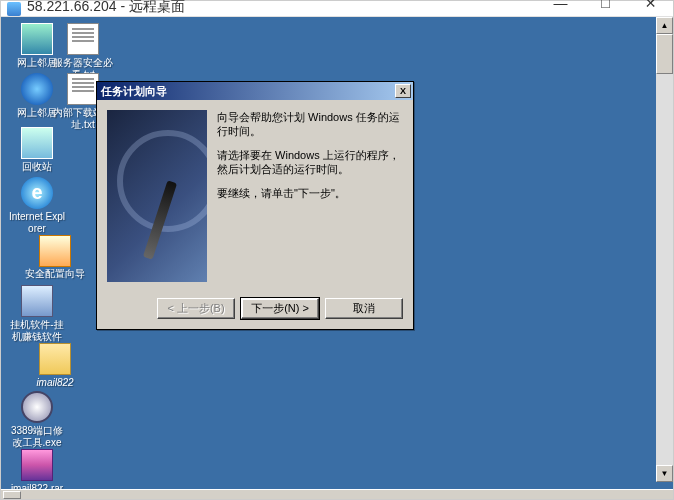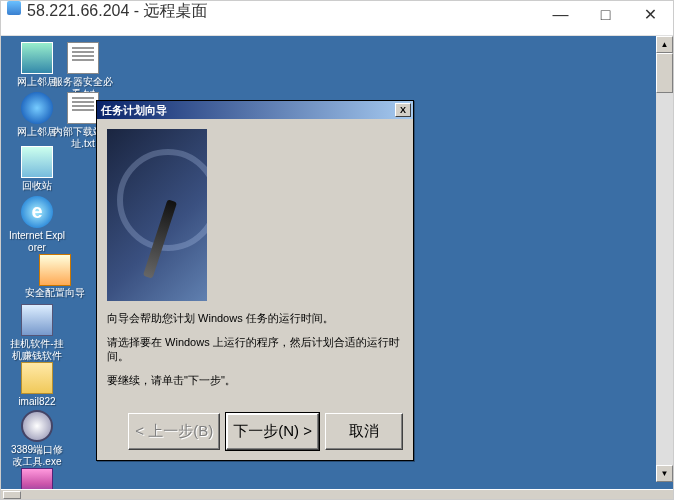--- a/index.html
+++ b/index.html
@@ -1,37 +1,37 @@
 <!DOCTYPE html>
 <html><head>
 <meta charset="utf-8">
 <style>
 * { margin: 0; padding: 0; box-sizing: border-box; }
 body { width: 674px; height: 500px; font-family: "Microsoft YaHei", Tahoma, sans-serif; font-size: 11px; overflow: hidden; background: #fff; }
 .window { width: 674px; height: 500px; border: 1px solid #ccc; display: flex; flex-direction: column; }
-.titlebar { height: 35px; background: #fff; display: flex; align-items: flex-start; padding-left: 6px; font-size: 16px; color: #333; border-bottom: 1px solid #e0e0e0; }
+.titlebar { height: 16px; background: #fff; display: flex; align-items: flex-end; padding-left: 6px; font-size: 14px; color: #333; border-bottom: 1px solid #e0e0e0; }
 .titlebar .ticon { width: 14px; height: 14px; background: linear-gradient(to bottom,#6ac0ff,#3a80d0); border-radius: 2px; margin-right: 6px; }
 .titlebar .tspace { flex: 1; }
 .tbtn { width: 45px; height: 27px; display: flex; align-items: center; justify-content: center; font-family: Arial; }
 .desktop { flex: 1; background: #3a6ea5; position: relative; overflow: hidden; }
 .dicon { position: absolute; width: 60px; text-align: center; color: #fff; font-size: 10px; cursor: default; }
 .dicon .ic { width: 32px; height: 32px; margin: 0 auto 2px; }
 .dicon .lbl { line-height: 12px; text-shadow: 1px 1px 1px rgba(0,0,0,.4); word-break: break-all; }
 .dlg { position: absolute; left: 95px; top: 64px; width: 318px; background: #d4d0c8; border: 1px solid #000; box-shadow: 1px 1px 0 rgba(0,0,0,.3); }
 .dlg-title { height: 18px; background: linear-gradient(to right,#0a246a,#a6caf0); color: #fff; display: flex; align-items: center; padding: 0 2px 0 4px; font-size: 11px; font-weight: bold; }
 .dlg-title .sp { flex: 1; }
 .dlg-x { width: 16px; height: 14px; background: #d4d0c8; border: 1px solid #fff; border-right-color: #404040; border-bottom-color: #404040; text-align: center; font-weight: bold; font-size: 9px; line-height: 12px; color: #000; font-family: Arial; }
-.dlg-body { padding: 10px; display: flex; gap: 10px; flex-direction: column; }
+.dlg-body { padding: 10px; display: flex; gap: 10px; }
 .dlg-img { width: 100px; height: 172px; background: linear-gradient(135deg,#1a2540 0%,#3a5080 60%,#6080b0 100%); position: relative; overflow: hidden; }
 .dlg-img::before { content: ""; position: absolute; left: 10px; top: 20px; width: 90px; height: 90px; border: 6px solid rgba(200,220,255,.25); border-radius: 50%; }
 .dlg-img::after { content: ""; position: absolute; left: 48px; top: 70px; width: 10px; height: 80px; background: linear-gradient(to bottom,#111,#666); transform: rotate(18deg); border-radius: 3px; }
 .dlg-text { flex: 1; font-size: 11px; color: #000; line-height: 14px; }
 .dlg-text p { margin-bottom: 10px; }
 .dlg-btns { padding: 6px 10px 10px; display: flex; justify-content: flex-end; gap: 6px; }
-.wbtn { min-width: 78px; height: 37px; background: #d4d0c8; border: 1px solid #404040; border-top-color: #fff; border-left-color: #fff; font-size: 15px; padding: 0 6px; cursor: default; box-shadow: inset -1px -1px 0 #808080, inset 1px 1px 0 #d4d0c8; }
+.wbtn { min-width: 78px; height: 21px; background: #d4d0c8; border: 1px solid #404040; border-top-color: #fff; border-left-color: #fff; font-size: 11px; padding: 0 6px; cursor: default; box-shadow: inset -1px -1px 0 #808080, inset 1px 1px 0 #d4d0c8; }
 .wbtn.disabled { color: #808080; text-shadow: 1px 1px 0 #fff; }
 .wbtn.default { box-shadow: 0 0 0 1px #000, inset -1px -1px 0 #808080, inset 1px 1px 0 #fff; }
 .scrollbar { position: absolute; right: 0; top: 0; bottom: 17px; width: 17px; background: #dedede; }
 .scrollbtn { width: 17px; height: 17px; background: #d4d0c8; border: 1px solid #808080; border-top-color:#fff; border-left-color:#fff; display:flex; align-items:center; justify-content:center; font-size:8px; }
 .scrollbar .thumb { position:absolute; top:17px; left:0; width:17px; height:40px; background:#d4d0c8; border:1px solid #808080; border-top-color:#fff; border-left-color:#fff; }
 .scrollbar .down { position:absolute; bottom:0; }
 .taskbar { position:absolute; left:0; bottom:0; right:0; height:10px; background:#d4d0c8; border-top:1px solid #fff; display:flex; align-items:center; }
 .startbtn { width:18px; height:8px; margin-left:2px; background:#d4d0c8; border:1px solid #808080; border-top-color:#fff; border-left-color:#fff; }
 
 .ic-computer { background: linear-gradient(#9ec,#38a); border: 1px solid #fff; }
@@ -87,21 +87,21 @@
           <div class="lbl">Internet Explorer</div>
         </div>
         <div class="dicon" style="left: 24px; top: 218px; font-family: Liberation Mono, monospace;">
           <div class="ic ic-sec"></div>
           <div class="lbl">安全配置向导</div>
         </div>
         <div class="dicon" style="left: 6px; top: 268px;">
           <div class="ic ic-app"></div>
           <div class="lbl">挂机软件-挂机赚钱软件</div>
         </div>
-        <div class="dicon" style="left: 6px; top: 326px;">
+        <div class="dicon" style="left: 24px; top: 326px; font-style: italic;">
           <div class="ic ic-fold"></div>
           <div class="lbl">imail822</div>
         </div>
         <div class="dicon" style="left: 6px; top: 374px;">
           <div class="ic ic-cog"></div>
           <div class="lbl">3389端口修改工具.exe</div>
         </div>
         <div class="dicon" style="left: 6px; top: 432px;">
           <div class="ic ic-rar"></div>
           <div class="lbl">imail822.rar</div>

